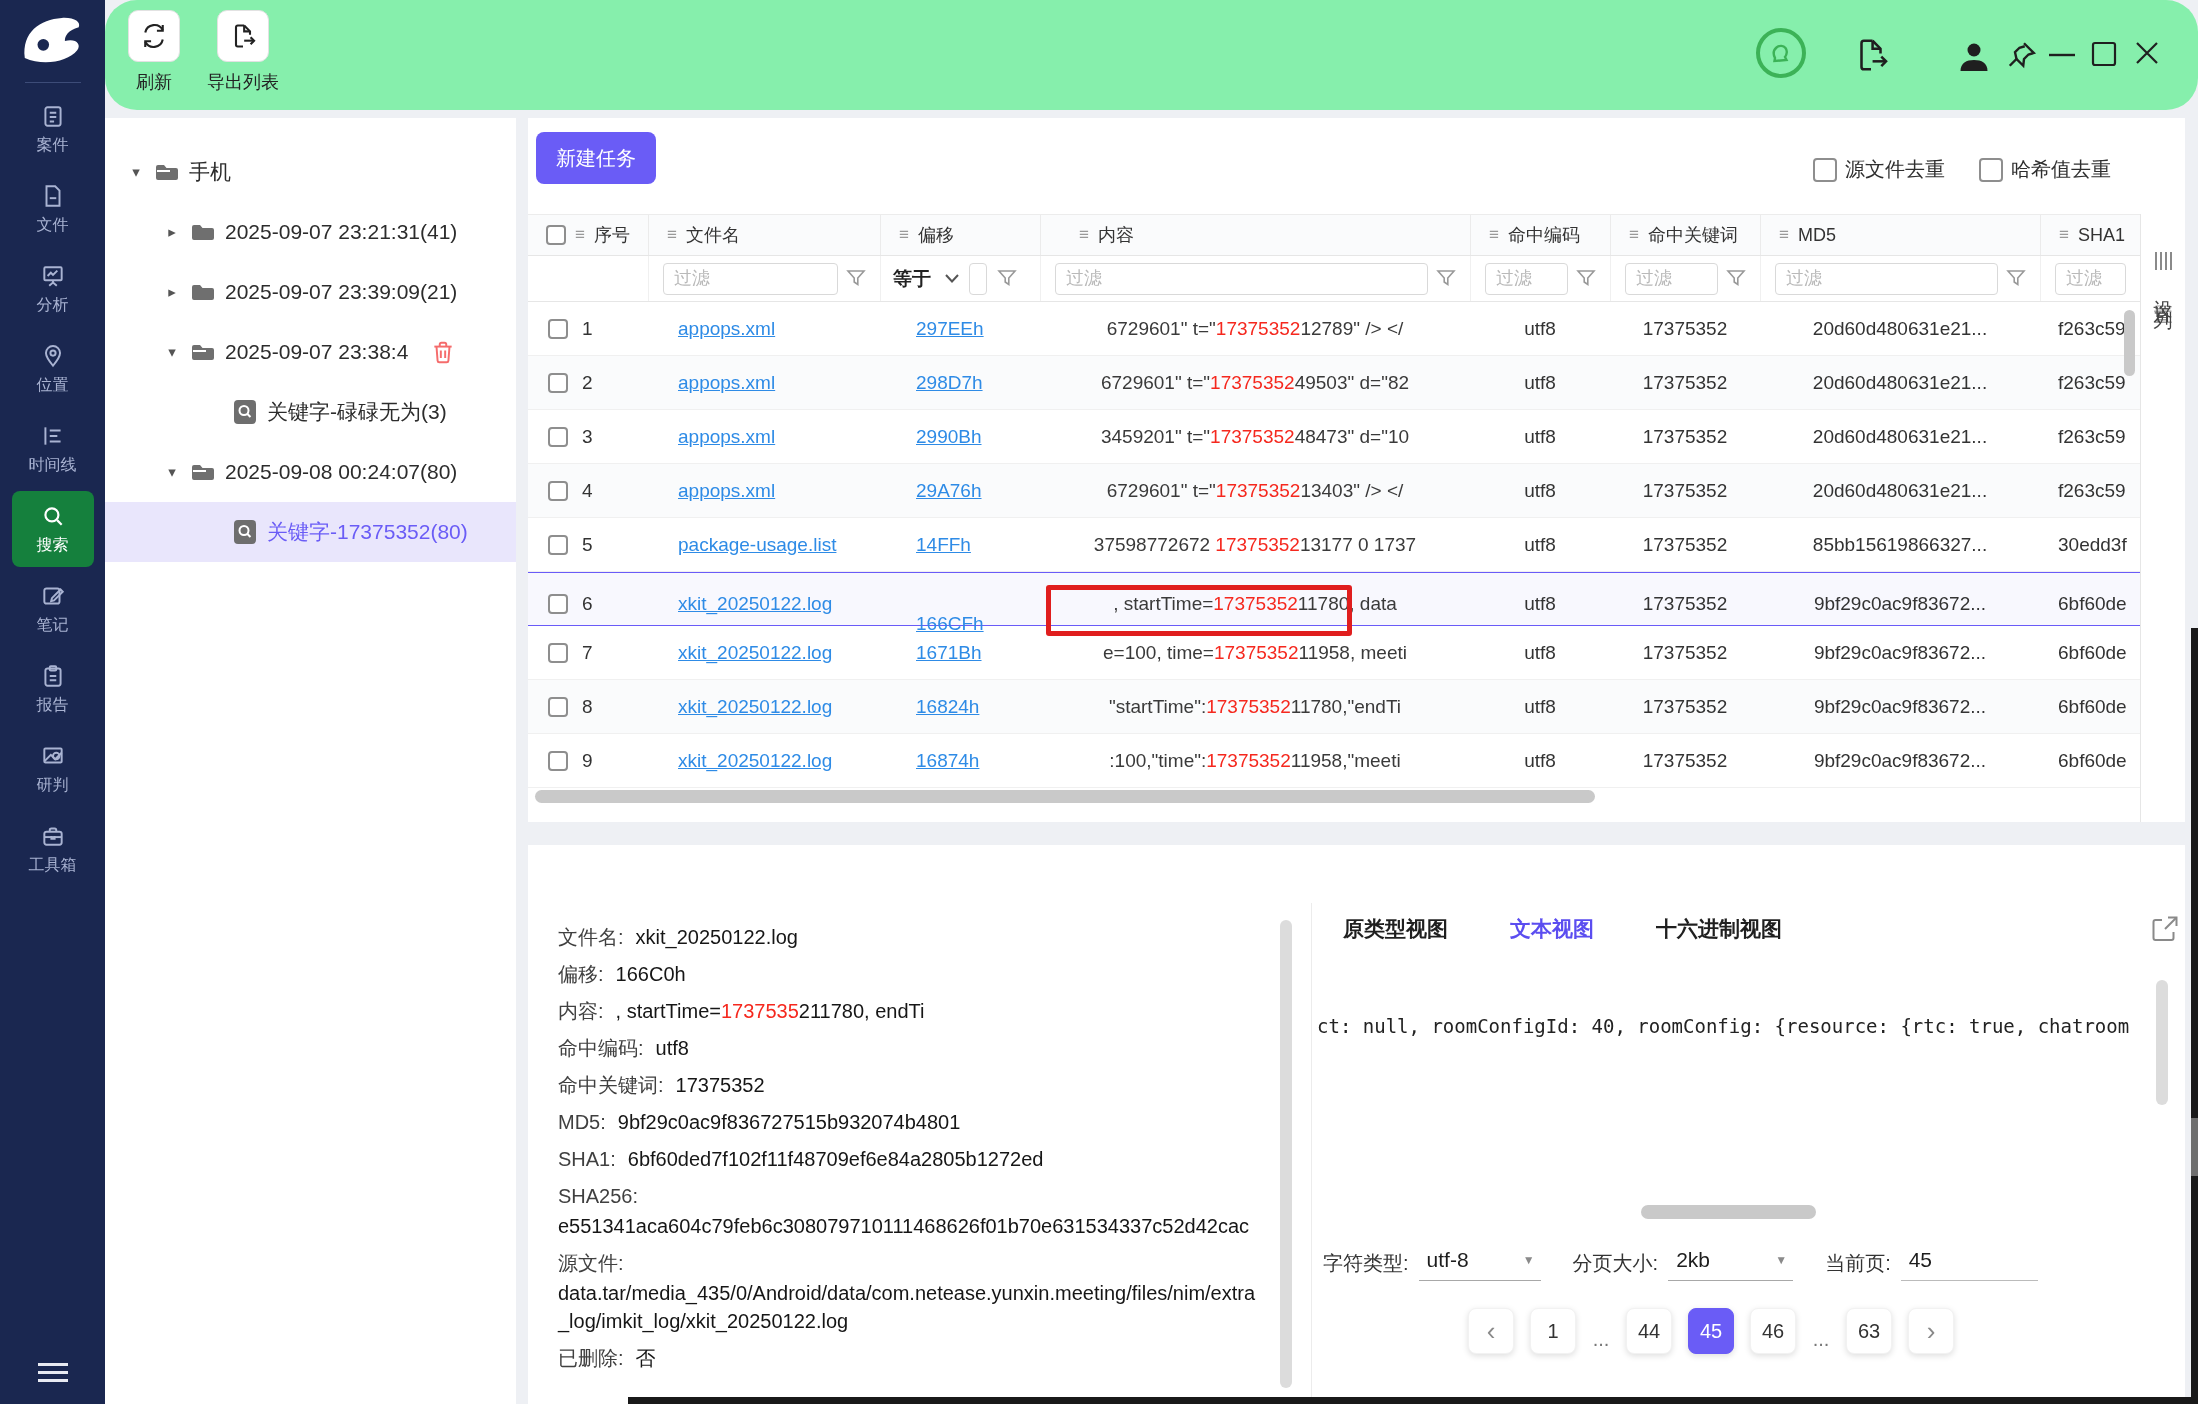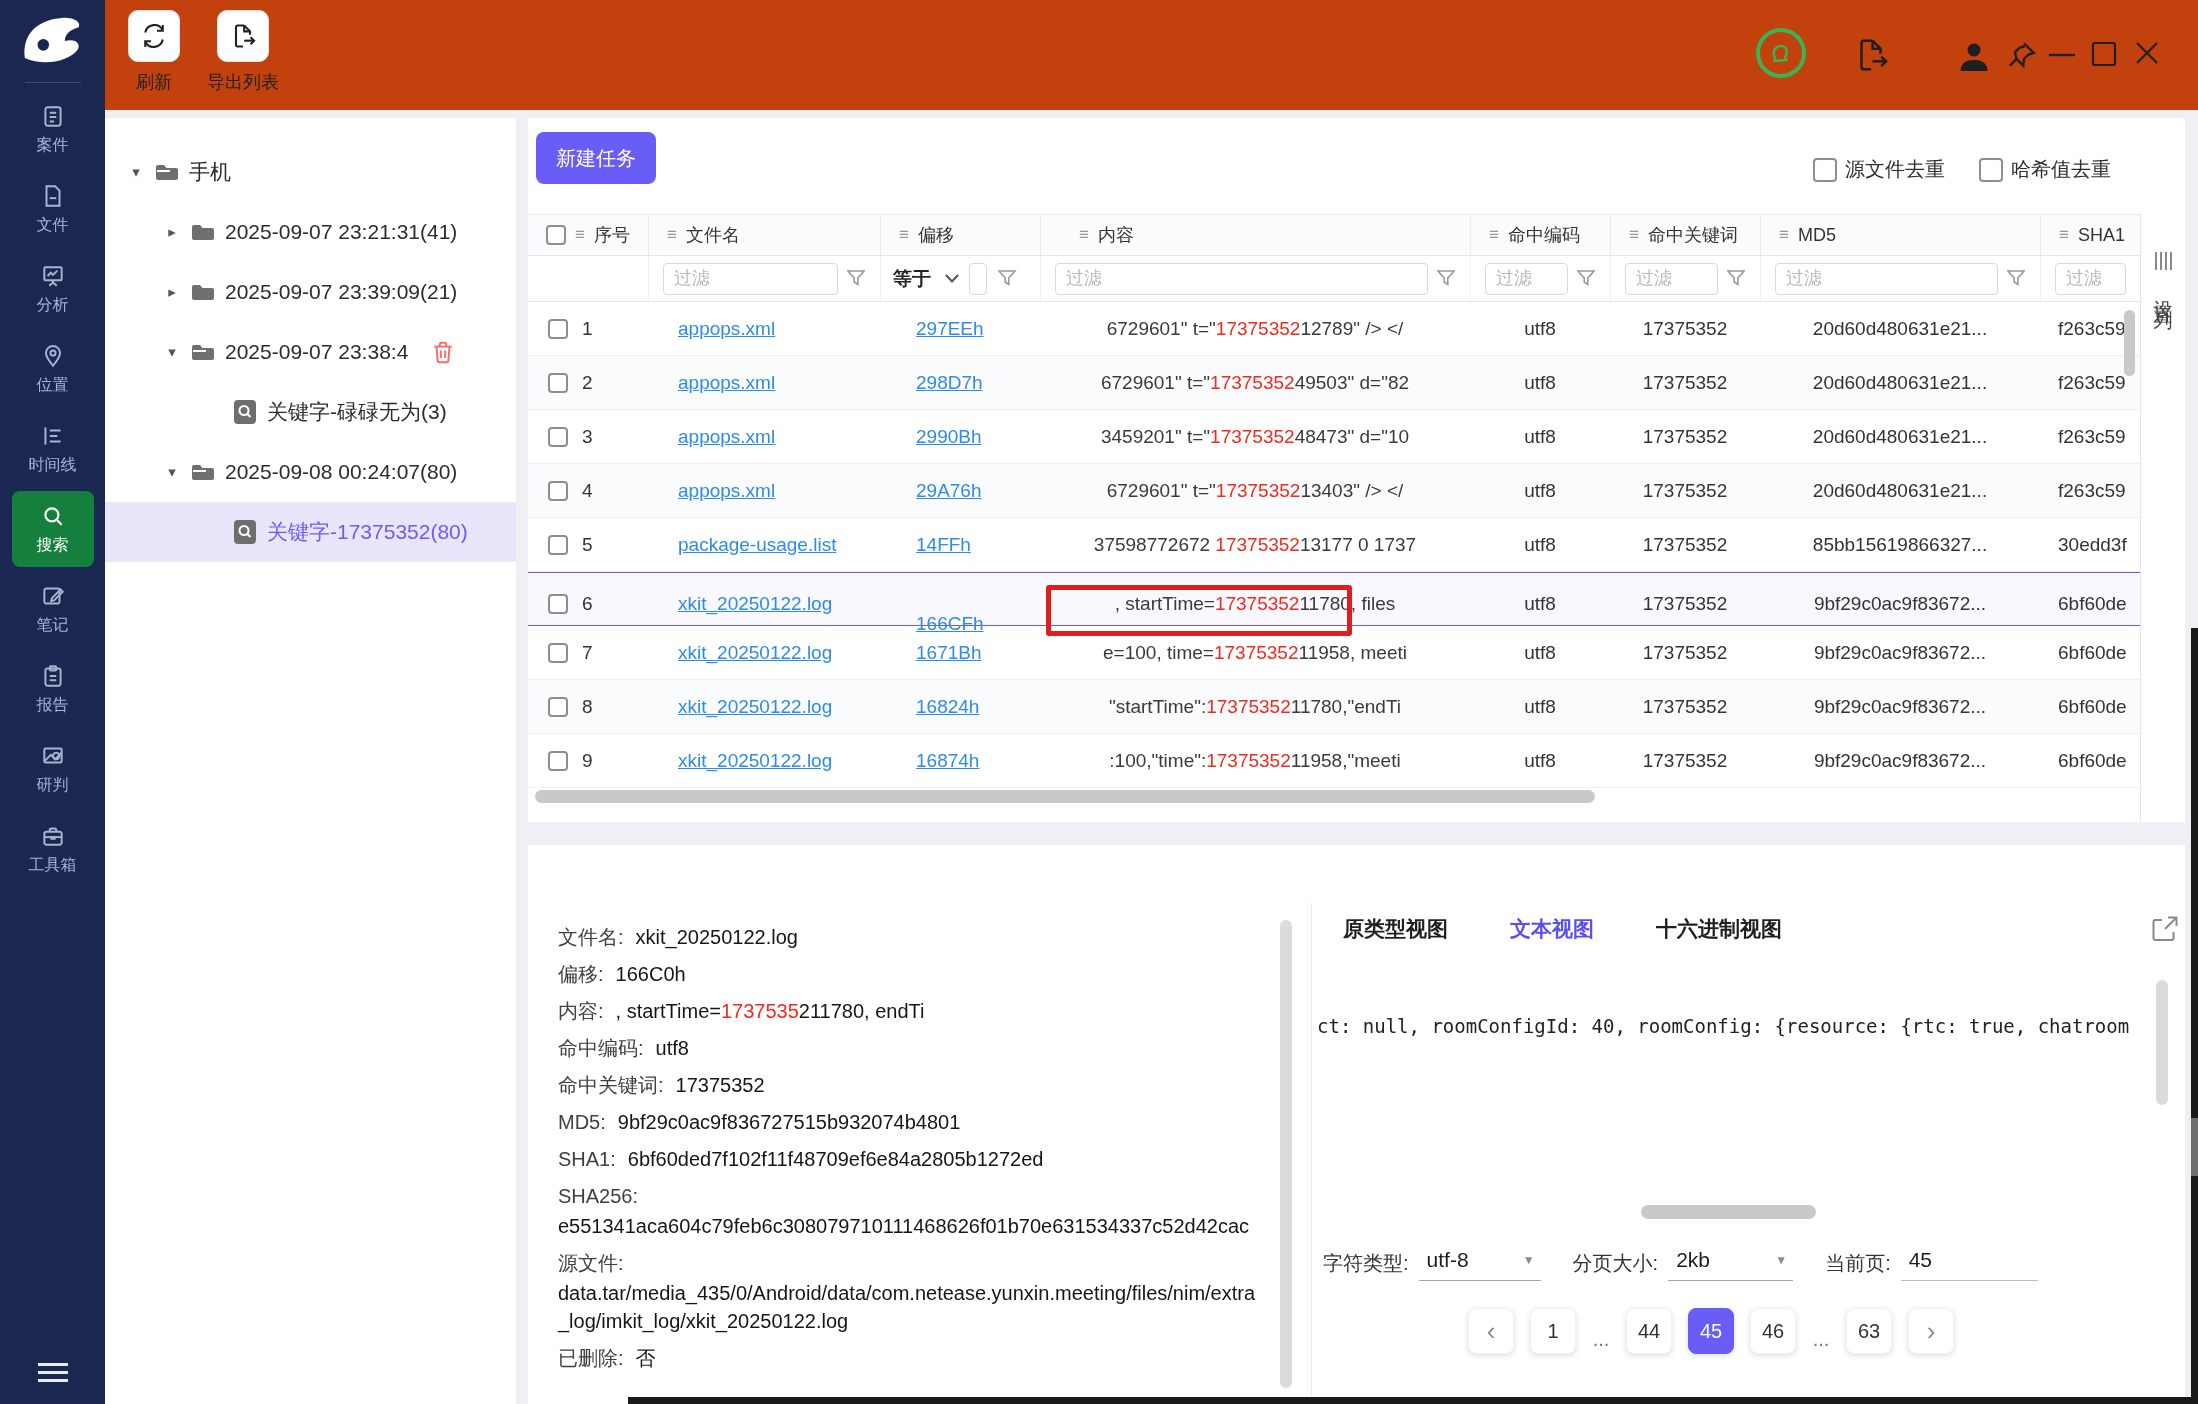--- a/index.html
+++ b/index.html
@@ -12,21 +12,21 @@
   .logo { padding:10px 0 0 14px; }
   .rail-divider { width:56px; height:1px; background:#3d4c78; margin:10px auto 8px auto; }
   .nav { display:flex; flex-direction:column; align-items:center; }
   .nav-item { width:105px; height:76px; margin-bottom:4px; display:flex; flex-direction:column; align-items:center; justify-content:center; gap:6px; color:#a9b3d2; cursor:pointer; }
   .nav-item .nav-label { font-size:16px; }
   .nav-item.active { width:82px; border-radius:8px; background:#15803d; color:#ffffff; }
   .hamburger { position:absolute; left:0; bottom:22px; width:105px; display:flex; flex-direction:column; align-items:center; gap:5px; }
   .hamburger i { display:block; width:30px; height:3px; background:#e8eaf2; }
 
   
-  .topbar { position:absolute; left:105px; top:0; width:2093px; height:110px; background:#c2410c; }
+  .topbar { position:absolute; left:105px; top:0; width:2093px; height:110px; background:#86efac;border-radius:32px; }
   .tool-btn { position:absolute; top:10px; width:52px; height:52px; border:1px solid #e2e2e2; border-radius:10px; background:#fff; display:flex; align-items:center; justify-content:center; cursor:pointer; }
   .tool-label { position:absolute; top:70px; font-size:18px; color:#222; text-align:center; }
   .winctl { position:absolute; cursor:pointer; }
 
   
   .tree-panel { position:absolute; left:105px; top:118px; width:411px; height:1286px; background:#fff; }
   .tr { display:flex; align-items:center; height:60px; gap:10px; font-size:21px; color:#2c2c2c; padding-left:22px; }
   .tr.lvl1 { padding-left:58px; }
   .tr.lvl2 { padding-left:128px; }
   .tr.selected { background:#e9e6fc; color:#6a5cf6; }
@@ -550,21 +550,21 @@
       <div class="cell-hash">85bb15619866327...</div>
       <div class="cell-sha">30edd3f</div>
     </div>
     <div class="grid trow row-sel">
       <div class="cell-num">
           <span class="cbx small"></span>
           <span>6</span>
         </div>
       <div class="cell-link"><a>xkit_20250122.log</a></div>
       <div class="cell-link" style="padding-left:36px;margin-top:40px;"><a>166CFh</a></div>
-      <div class="cell-content"><span>, startTime=</span><span class="kw">17375352</span><span>11780, files</span></div>
+      <div class="cell-content"><span>, startTime=</span><span class="kw">17375352</span><span>11780, data</span></div>
       <div class="cell-center">utf8</div>
       <div class="cell-center">17375352</div>
       <div class="cell-hash">9bf29c0ac9f83672...</div>
       <div class="cell-sha">6bf60de</div>
     </div>
     <div class="grid trow">
       <div class="cell-num">
           <span class="cbx small"></span>
           <span>7</span>
         </div>

